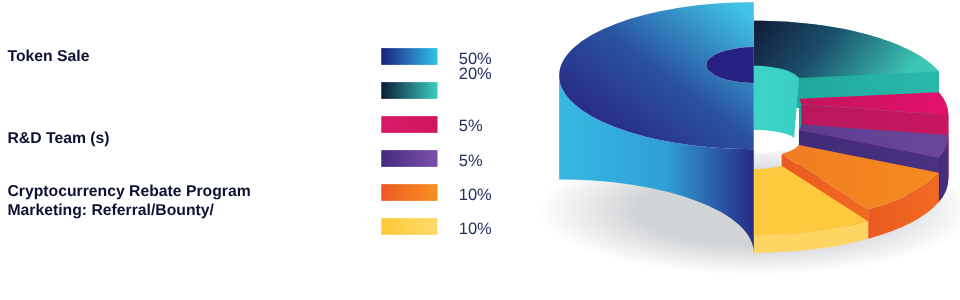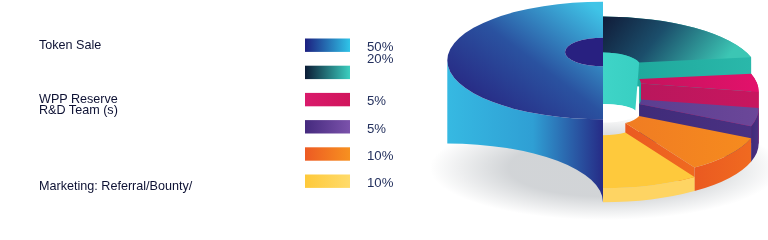--- a/index.html
+++ b/index.html
@@ -1,35 +1,35 @@
 <!DOCTYPE html>
 <html><head>
 <meta charset="utf-8">
 <title>Token Allocation</title>
 <style>
   html,body{margin:0;padding:0;background:#ffffff;}
   body{width:768px;height:223px;overflow:hidden;font-family:"Liberation Sans",sans-serif;}
   #page{position:relative;width:768px;height:223px;background:#fff;}
   #legend{position:absolute;left:0;top:0;width:420px;height:223px;}
-  .lg-label{position:absolute;left:6px;font-weight:normal;font-size:12.6px;line-height:13.6px;
-            color:#0d1133;white-space:nowrap;margin-left:33px;}
+  .lg-label{position:absolute;left:6px;font-weight:bold;font-size:12.6px;line-height:13.6px;
+            color:#0d1133;white-space:nowrap;}
   .sw{position:absolute;left:305px;width:45px;height:13.4px;}
   .pct{position:absolute;left:367px;font-size:13.2px;color:#24315e;text-align:right;}
   #chart{position:absolute;left:0;top:0;width:768px;height:223px;}
 </style>
 </head>
 <body>
 
 <div id="page">
 
   <div id="legend">
     <div class="lg-label" style="top:39px">Token Sale</div>
-    <div class="lg-label" style="top:93px">WPP Reserve</div>
     <div class="lg-label" style="top:104px">R&amp;D Team (s)</div>
-    <div class="lg-label" style="top:180px">Marketing: Referral/Bounty/</div>
+    <div class="lg-label" style="top:147px">Cryptocurrency Rebate Program</div>
+    <div class="lg-label" style="top:162px">Marketing: Referral/Bounty/</div>
 
     <div class="sw" style="top:38.5px"></div>
     <div class="sw" style="top:65.7px"></div>
     <div class="sw" style="top:92.9px"></div>
     <div class="sw" style="top:120.1px"></div>
     <div class="sw" style="top:147.3px"></div>
     <div class="sw" style="top:174.5px"></div>
 
     <div class="pct" style="top:39px">50%</div>
     <div class="pct" style="top:51px">20%</div>

